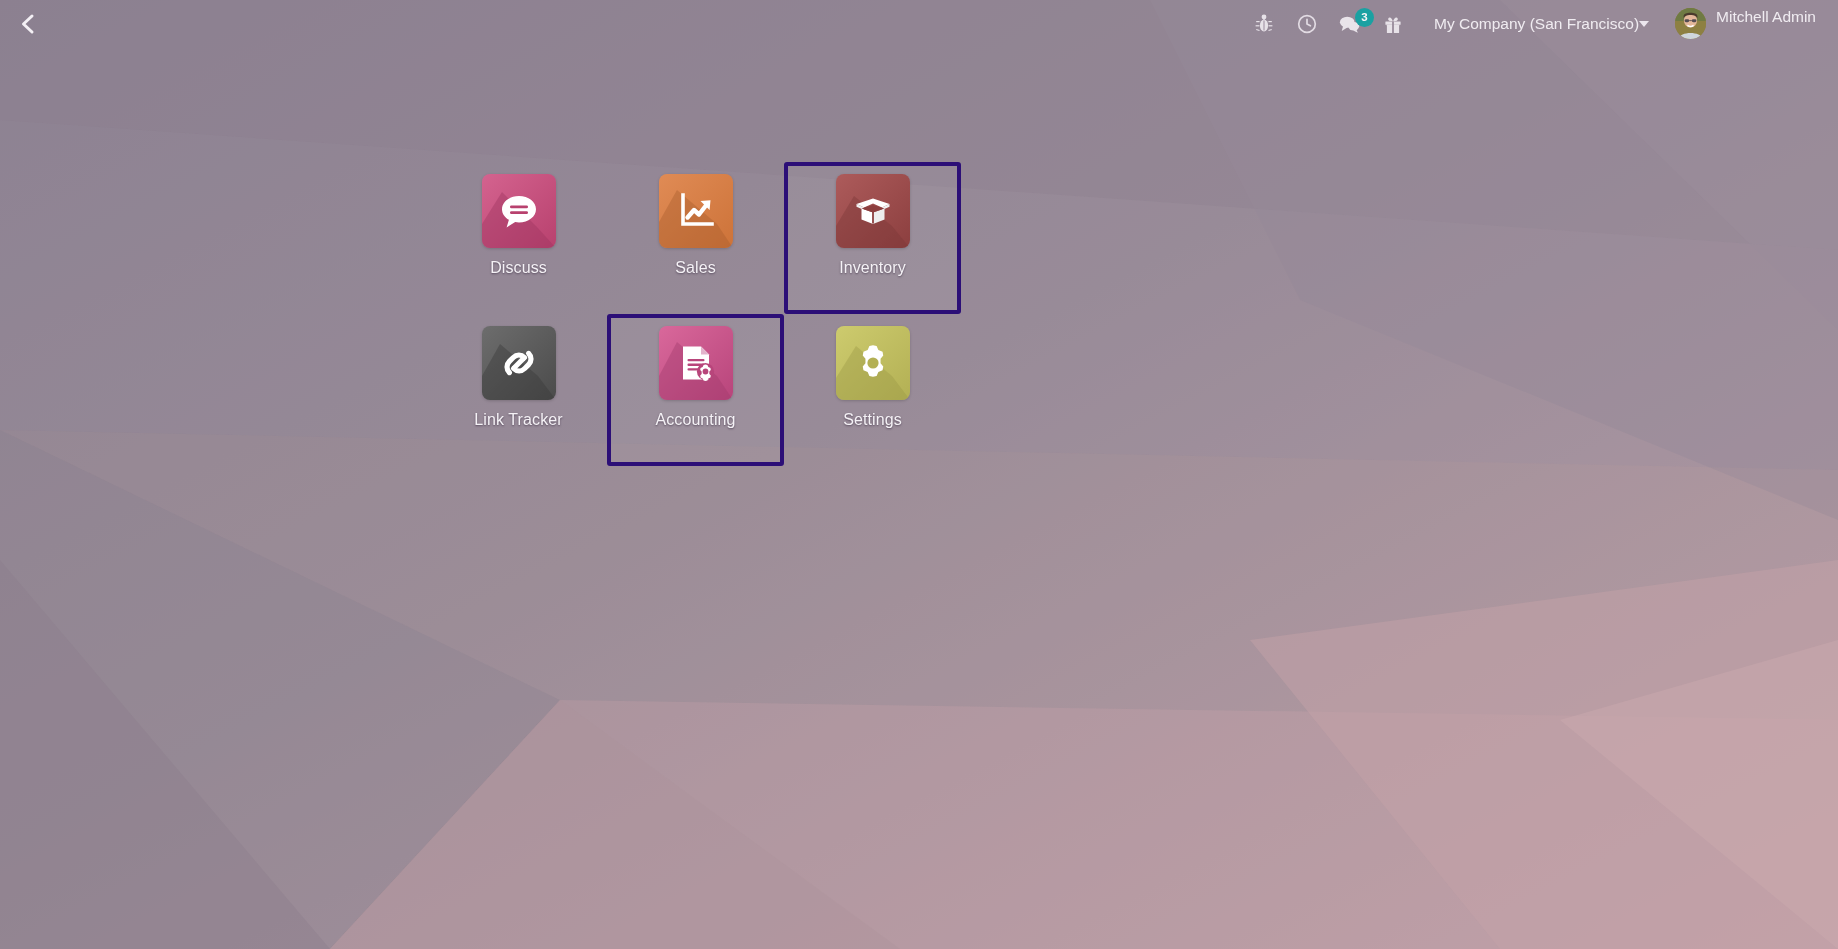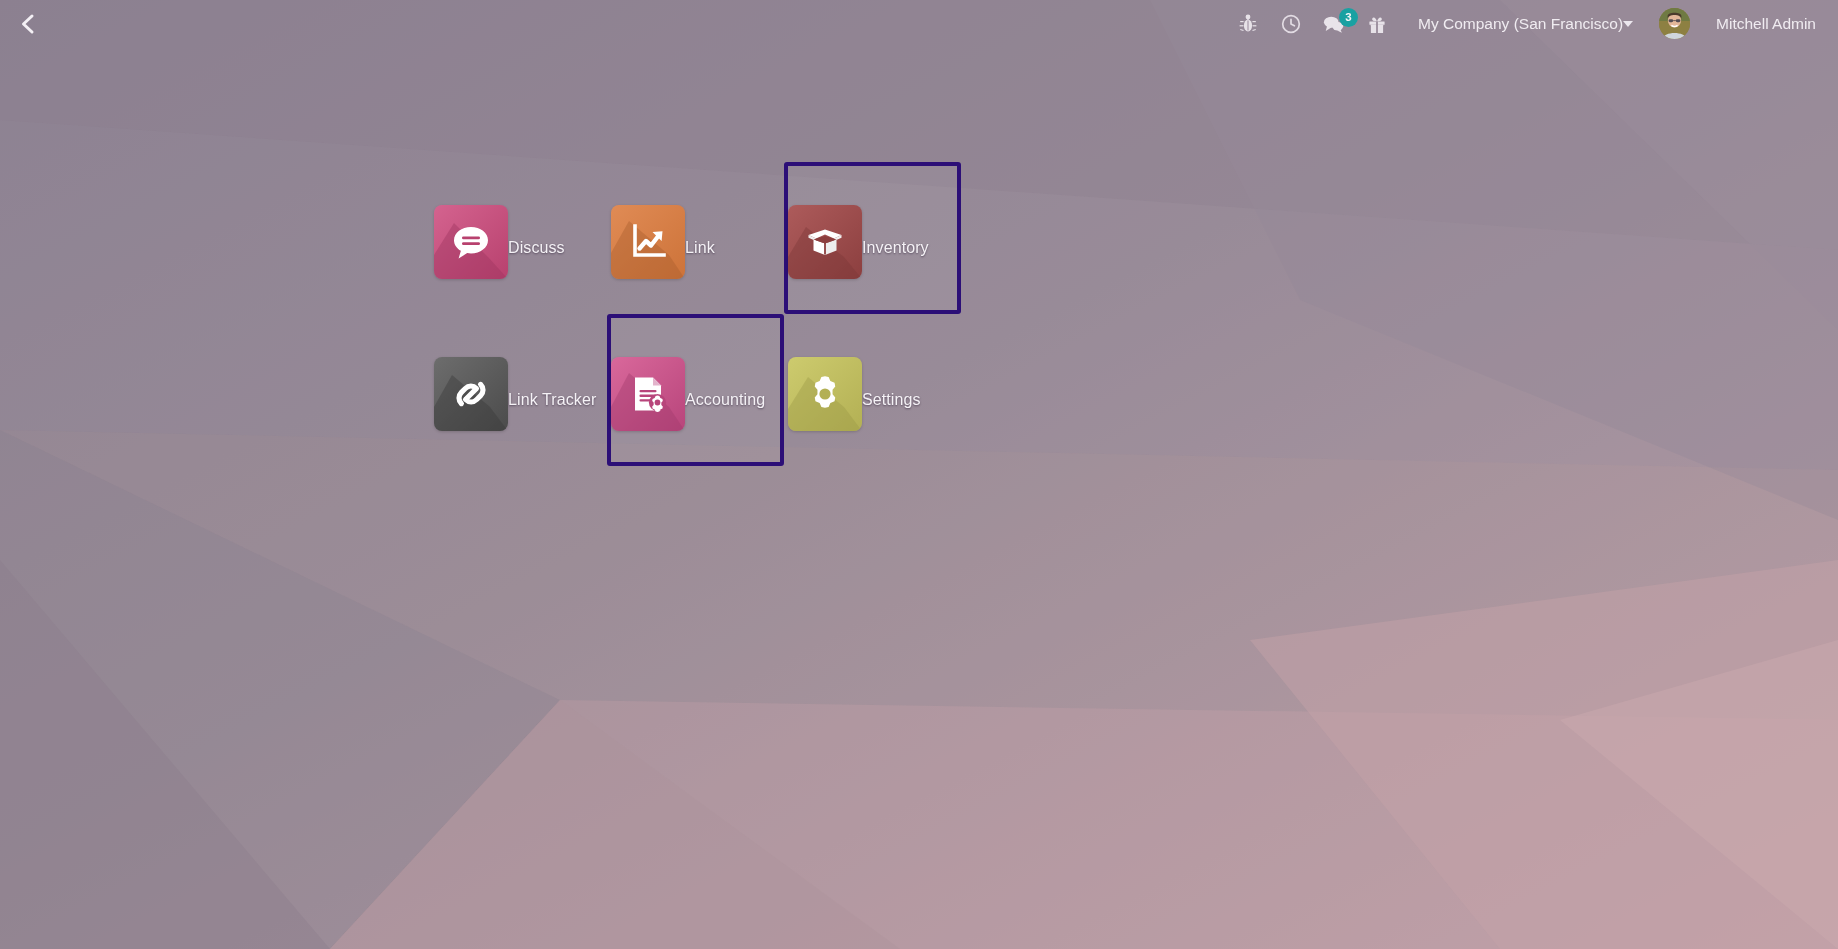--- a/index.html
+++ b/index.html
@@ -79,21 +79,21 @@
     white-space:nowrap;
   }
   .caret {
     width:0; height:0;
     border-left:5px solid transparent;
     border-right:5px solid transparent;
     border-top:6px solid #ece7ee;
   }
 
   #user-menu {
-    display:flex; align-items:center; gap:26px;
+    display:flex; gap:10px;
     margin-left:26px; margin-right:22px;
     cursor:pointer;
     white-space:nowrap;
   }
   #avatar {
     width:31px; height:31px;
     border-radius:50%;
     overflow:hidden;
     background:#8a7f54;
     flex:0 0 auto;
@@ -108,21 +108,21 @@
     top:162px; left:430px;
     display:flex;
     flex-wrap:wrap;
     width:640px;
     z-index:10;
   }
   .app-cell {
     width:177px;
     height:152px;
     display:flex;
-    flex-direction:row;
+    flex-direction:column;
     align-items:center;
     justify-content:flex-start;
     padding-top:8px;
     cursor:pointer;
     border:4px solid transparent;
     border-radius:3px;
   }
   .app-cell.selected {
     border-color:#2c0f77;
     background:rgba(255,255,255,0.045);
@@ -292,21 +292,21 @@
       <div class="app-icon" style="background:linear-gradient(135deg,#e08b55 0%,#cd7339 100%);">
         <svg class="longshadow" viewBox="0 0 74 74" preserveAspectRatio="none">
           <polygon points="18,16 58,50 74,74 0,74 0,48" fill="#a85c2d" opacity=".40"></polygon>
         </svg>
         <svg class="glyph" viewBox="0 0 44 44">
           <path d="M9 6 L9 35 L38 35" stroke="#ffffff" stroke-width="3.6" fill="none" stroke-linecap="square"></path>
           <path d="M13.5 28.5 L20 21 L25 25.5 L33.5 14.5" stroke="#ffffff" stroke-width="4.4" fill="none" stroke-linejoin="round" stroke-linecap="round"></path>
           <path d="M26.5 12 L36.5 11.2 L35.6 21 Z" fill="#ffffff"></path>
         </svg>
       </div>
-      <div class="app-label">Link</div>
+      <div class="app-label">Sales</div>
     </div>
 
 
     <div class="app-cell selected">
       <div class="app-icon" style="background:linear-gradient(135deg,#ad5b5b 0%,#8c3f3f 100%);">
         <svg class="longshadow" viewBox="0 0 74 74" preserveAspectRatio="none">
           <polygon points="18,22 56,52 74,74 0,74 0,52" fill="#7a3636" opacity=".40"></polygon>
         </svg>
         <svg class="glyph" viewBox="0 0 44 44">
 

